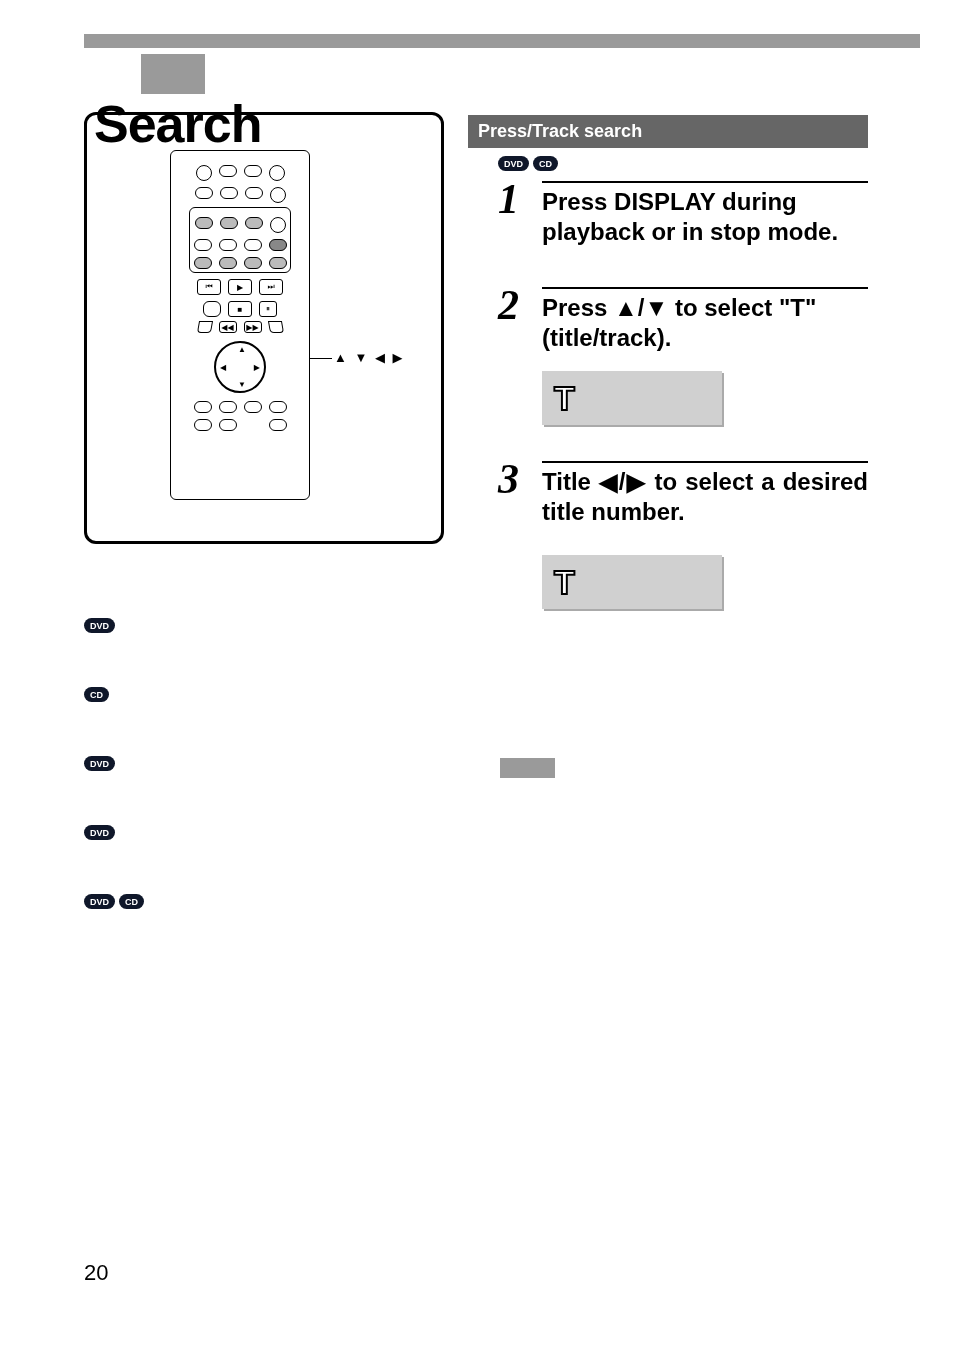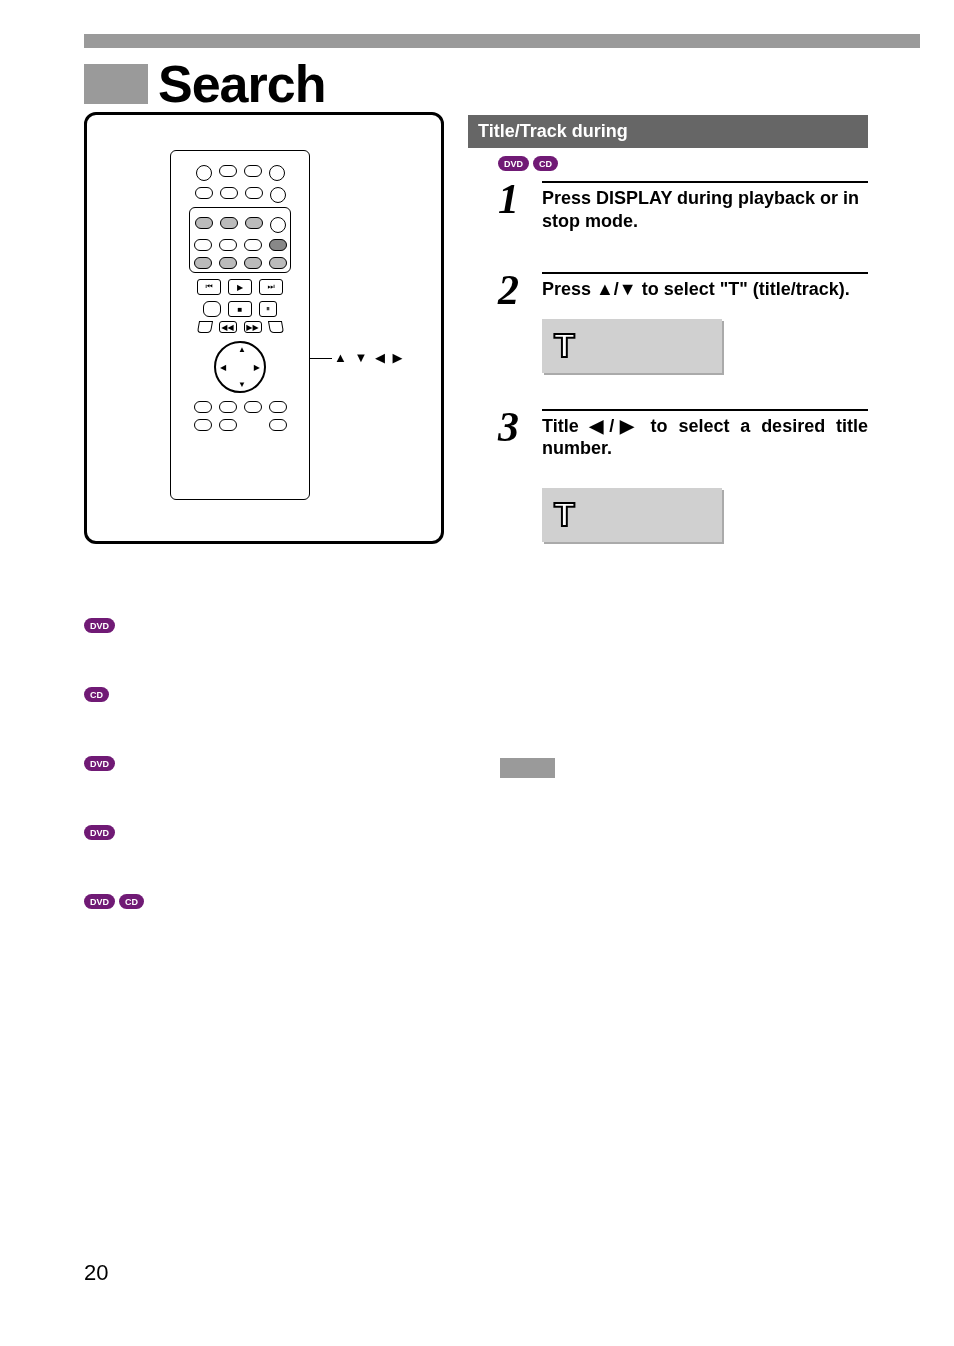--- a/index.html
+++ b/index.html
@@ -18,20 +18,21 @@
     right: 34px;
     height: 14px;
     background: #9a9a9a;
   }
   .header {
     position: absolute;
     top: 54px;
     left: 84px;
     display: flex;
     align-items: center;
+    flex-direction: column;
   }
   .header-block {
     width: 64px;
     height: 40px;
     background: #9a9a9a;
   }
   .header-title {
     font-family: Arial, Helvetica, sans-serif;
     font-weight: 900;
     font-size: 52px;
@@ -139,21 +140,21 @@
   }
   .disc-badges {
     display: flex;
     gap: 4px;
     margin: 8px 0 6px 30px;
   }
   .badge {
     display: inline-flex;
     align-items: center;
     justify-content: center;
-    background: #701a75;
+    background: #0f172a;
     color: #fff;
     border-radius: 10px;
     font-size: 9px;
     font-weight: bold;
     padding: 1px 6px;
     height: 15px;
     min-width: 26px;
   }
   .step {
     display: flex;
@@ -172,21 +173,21 @@
   }
   .step-body {
     flex: 1;
   }
   .step-rule {
     border-top: 2px solid #000;
     margin-bottom: 4px;
   }
   .step-text {
     font-weight: bold;
-    font-size: 18px;
+    font-size: 24px;
     line-height: 1.25;
   }
   .display-box {
     width: 180px;
     height: 54px;
     background: #d0d0d0;
     display: flex;
     align-items: center;
     box-shadow: 2px 2px 0 #aaa;
     margin-top: 18px;
@@ -310,21 +311,21 @@
     <div class="oval"></div>
     <div style="width:18px"></div>
     <div class="oval"></div>
   </div>
 </div>
 
 <div class="remote-line"></div>
 <div class="remote-arrows">▲ ▼ ◀ ▶</div>
 
 <div class="right-col">
-  <div class="section-header">Title/Track during</div>
+  <div class="section-header">Press/Track search</div>
   <div class="disc-badges">
     <span class="badge">DVD</span>
     <span class="badge" style="min-width:22px">CD</span>
   </div>
 
   <div class="step">
     <div class="step-num">1</div>
     <div class="step-body">
       <div class="step-rule"></div>
       <div class="step-text">Press DISPLAY during playback or in stop mode.</div>

